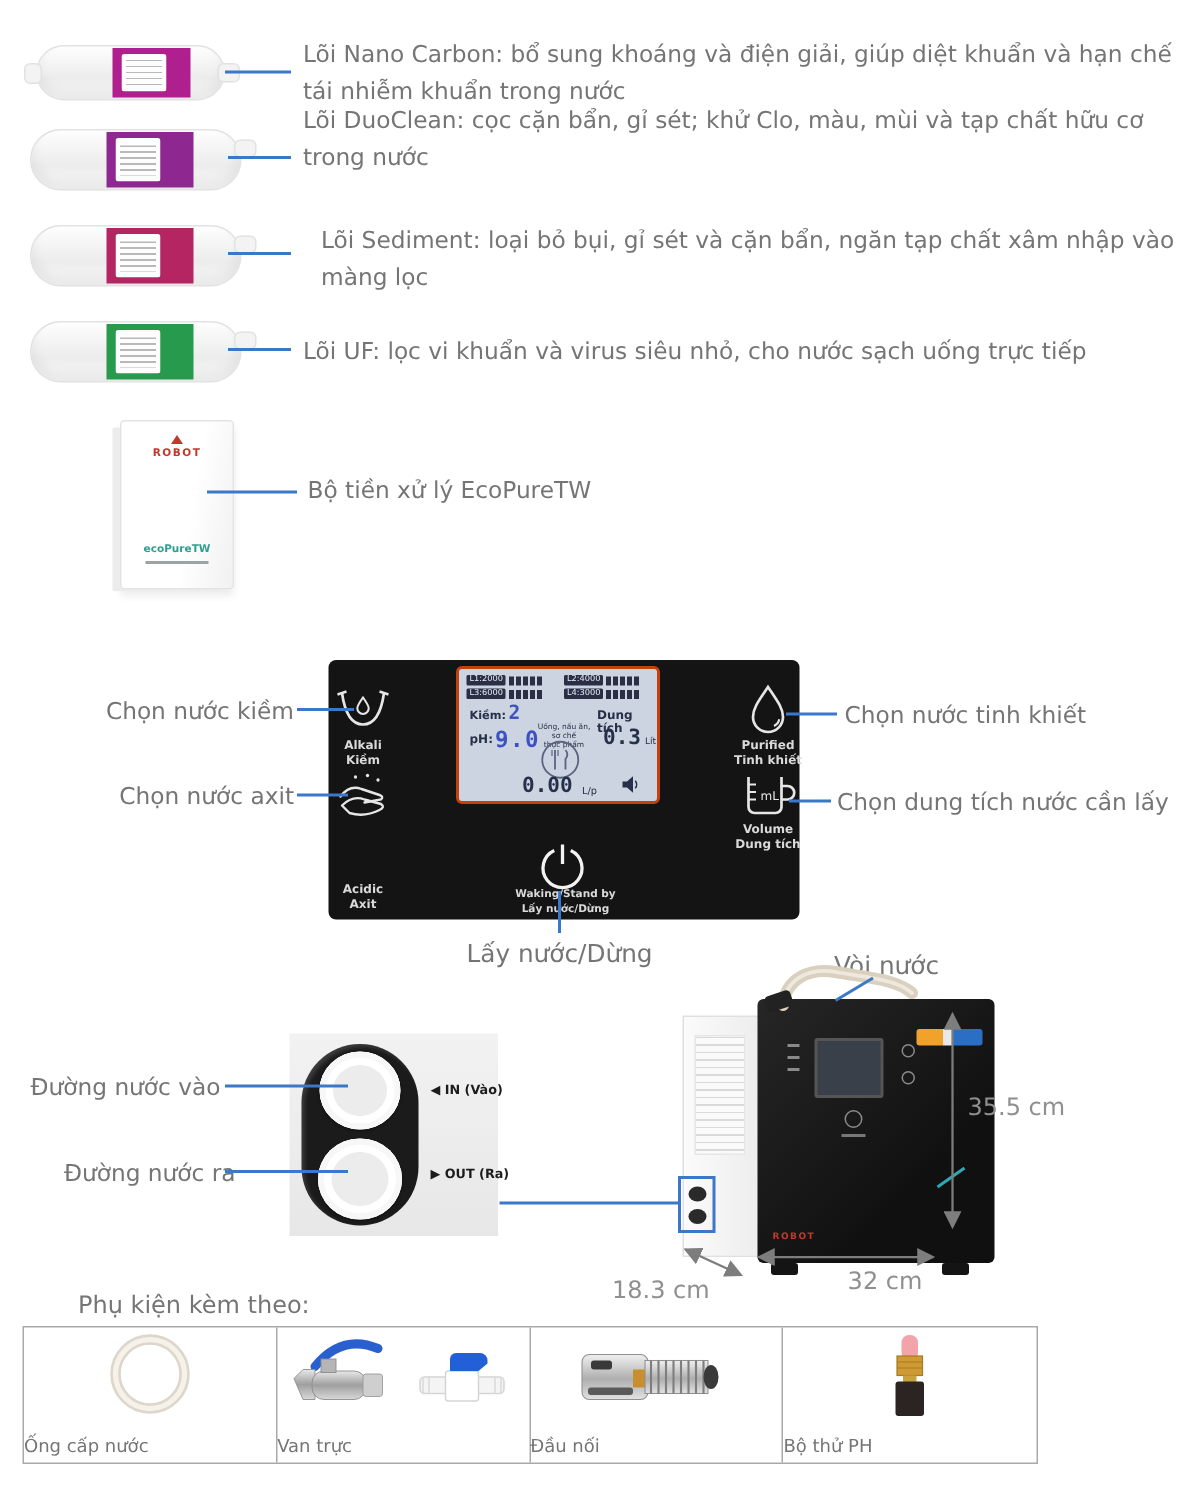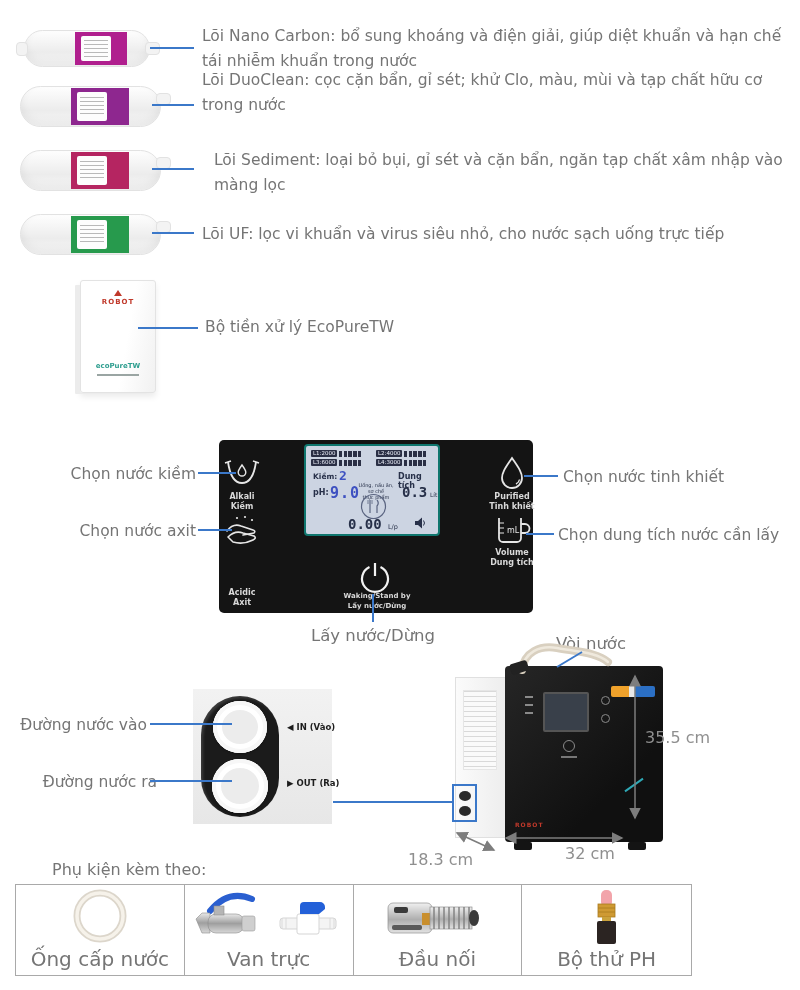--- a/index.html
+++ b/index.html
@@ -38,21 +38,21 @@
   .pre-model { position:absolute; left:0; right:0; bottom:22px; text-align:center;
                color:#2e9e8f; font-size:7px; font-weight:bold; }
   .pre-sub { position:absolute; left:16px; right:16px; bottom:16px; height:2px; background:#9aa5a3; }
 
   
   .panel { position:absolute; left:219px; top:440px; width:314px; height:173px;
            background:#141414; border-radius:5px; }
   .btn-cap { position:absolute; color:#d9d9d9; font-size:8px; font-weight:bold;
              text-align:center; line-height:10px; width:70px; }
   .lcd { position:absolute; left:85px; top:4px; width:136px; height:92px;
-         background:#ccd4e2; border:2px solid #0f766e; border-radius:4px; }
+         background:#ccd4e2; border:2px solid #c2410c; border-radius:4px; }
   .life-row { position:absolute; display:flex; align-items:center; gap:2px; }
   .life-chip { background:#2a2f45; color:#e9edf7; font-size:5.5px; line-height:7px;
                padding:0 2px; border-radius:1px; white-space:nowrap; }
   .life-bar { width:23px; height:6px;
               background:repeating-linear-gradient(90deg,#2a2f45 0 3.5px, transparent 3.5px 4.7px); }
   .lcd-dark { color:#273049; }
   .lcd-blue { color:#3e51c1; }
 
   
   .ports { position:absolute; left:193px; top:689px; width:139px; height:135px;
@@ -86,22 +86,22 @@
   .dim { position:absolute; color:#8f8f8f; font-size:16px; }
 
   
   .acc-title { position:absolute; left:8px; top:860px; color:#757575; font-size:16px;margin-left:44px; }
   .acc-table { position:absolute; left:15px; top:884px; width:677px; height:92px;
                border:1px solid #a9a9a9; display:grid; grid-template-columns:repeat(4,1fr); }
   .acc-cell { border-right:1px solid #a9a9a9; position:relative;
               display:flex; flex-direction:column; align-items:center; justify-content:flex-start; }
   .acc-cell:last-child { border-right:none; }
   .acc-img { height:62px; display:flex; align-items:center; justify-content:center; margin-top:2px; }
-  .acc-lbl { position:absolute; bottom:4px; left:0; right:0; text-align:center;
-             color:#757575; font-size:20px; }
+  .acc-lbl { position:absolute; bottom:4px; left:0; right:0; 
+             color:#757575; font-size:12px; }
 </style>
 </head>
 <body>
 
 <div class="stage">
 
   <div class="filter" style="left:24px; top:30px; width:126px; height:37px;">
     <div class="f-stub2"></div>
     <div class="f-stub"></div>
     <div class="f-band" style="left: 40%; width: 52px; background: rgb(176, 31, 142);">

